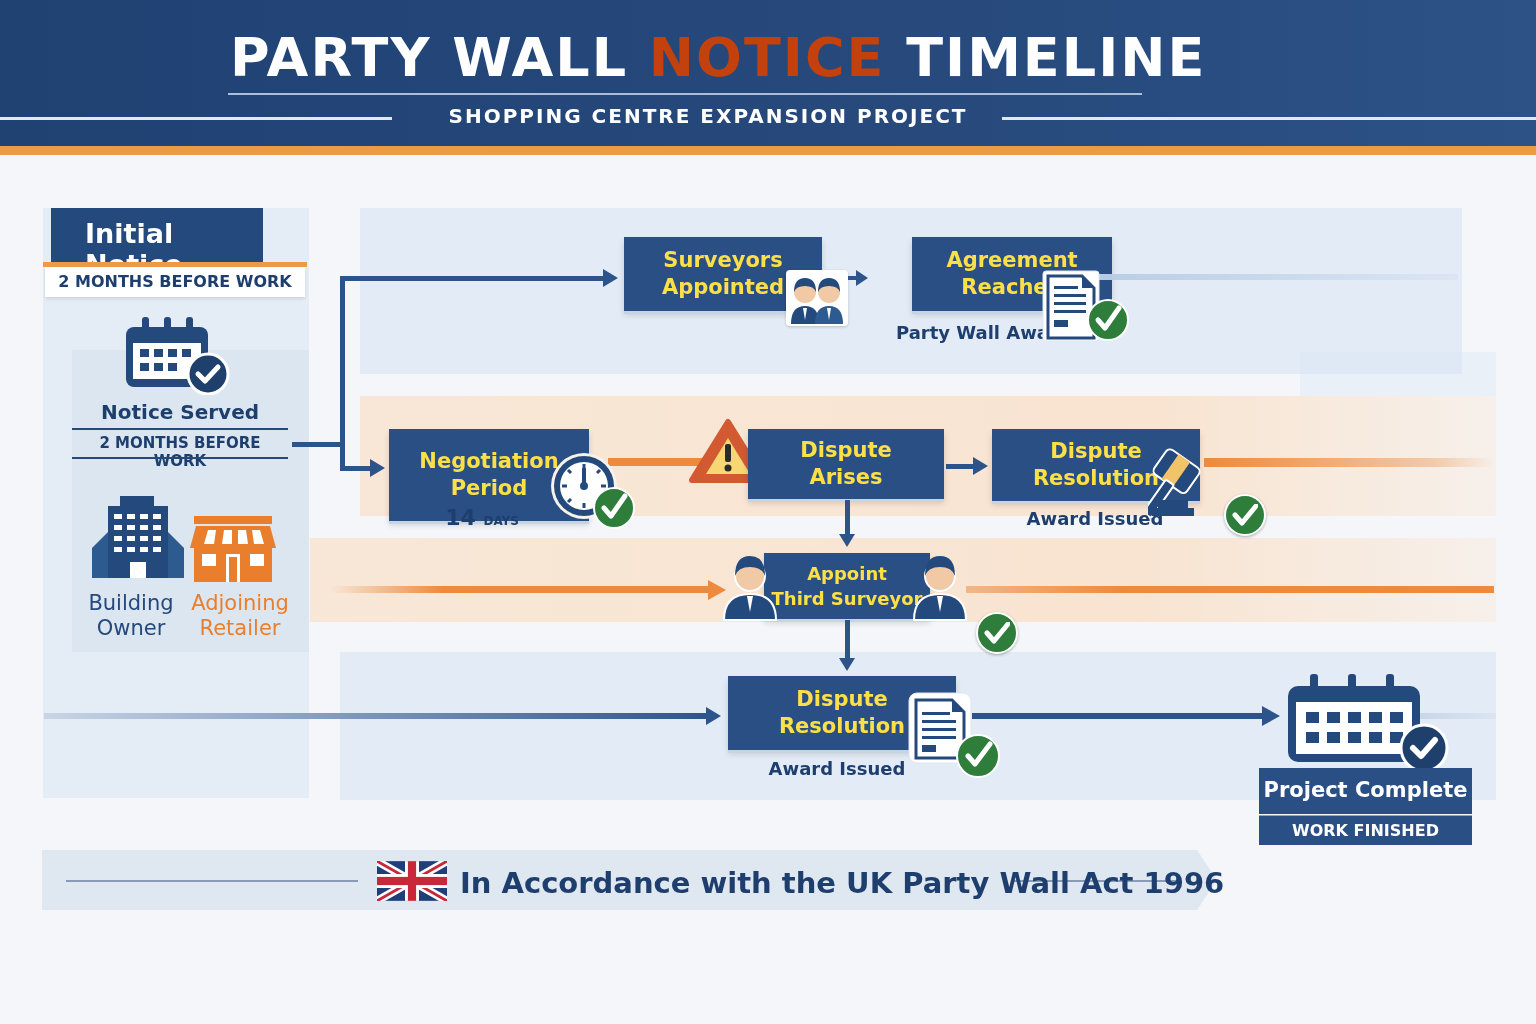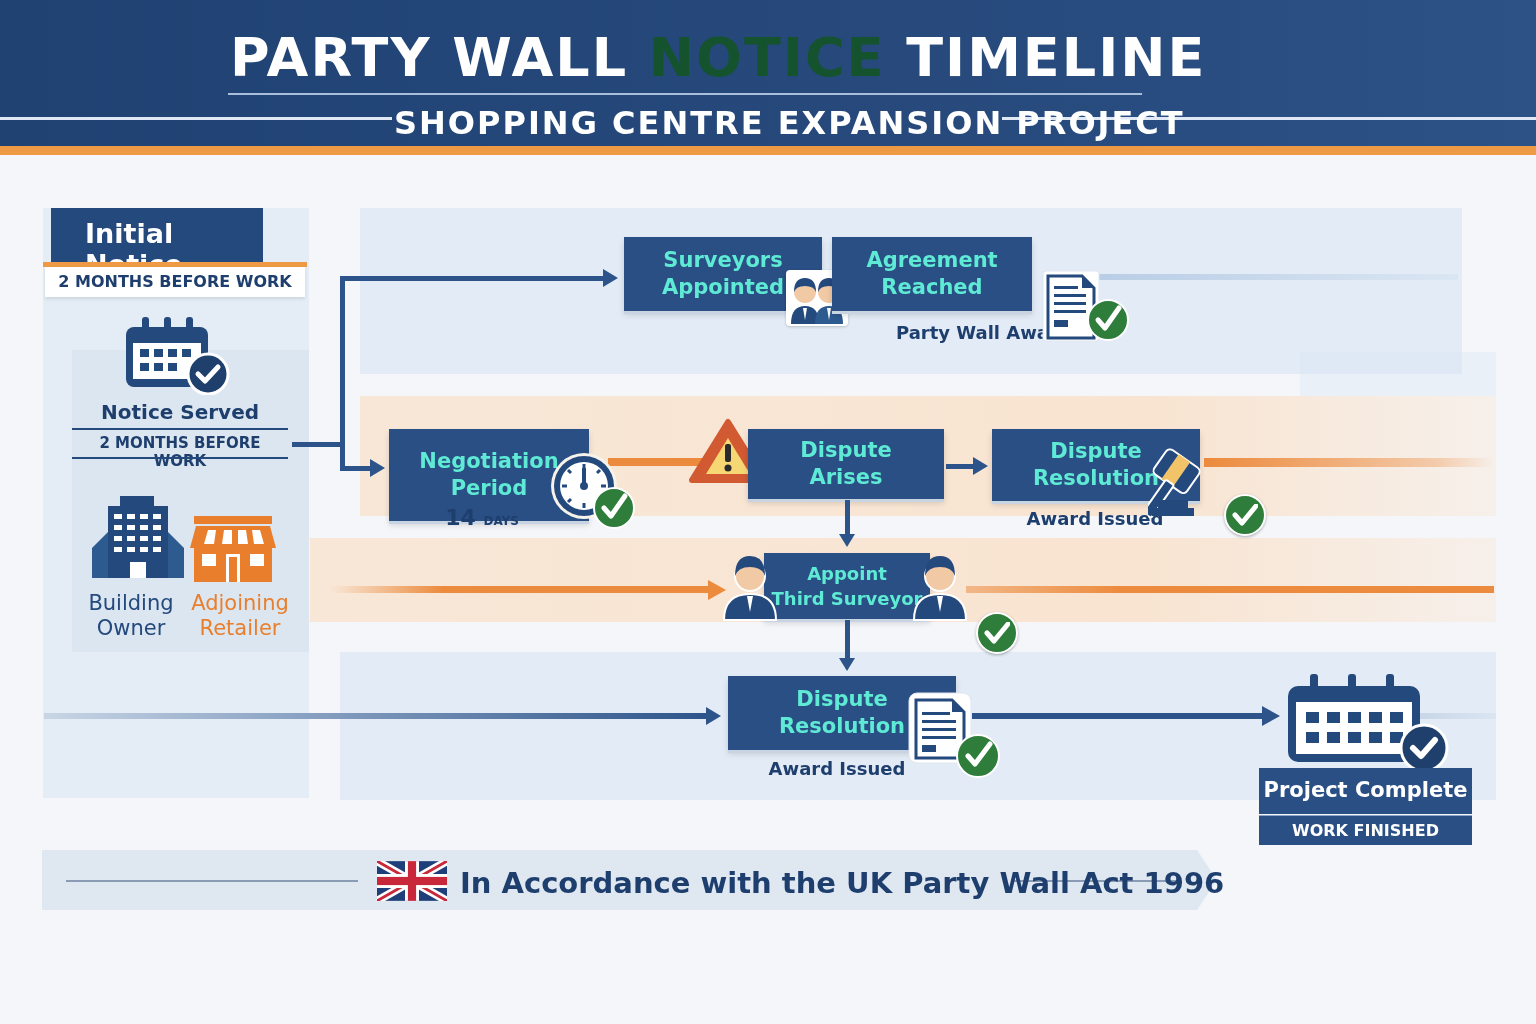--- a/index.html
+++ b/index.html
@@ -16,27 +16,27 @@
   .header {
     left: 0; top: 0; width: 1536px; height: 146px;
     background: linear-gradient(90deg, #1f4273 0%, #27497c 60%, #2c5286 100%);
   }
   .header-orange { left: 0; top: 146px; width: 1536px; height: 9px; background: #ee9a45; }
   .title {
     left: 230px; top: 26px; width: 910px; text-align: center;
     font-family: "DejaVu Sans", sans-serif; font-weight: bold; font-size: 54px;
     letter-spacing: 2px; color: #ffffff; white-space: nowrap;
   }
-  .title .accent { color: #14532d; }
+  .title .accent { color: #c2410c; }
   .title-rule { left: 228px; top: 93px; width: 914px; height: 2px; background: #a9bedb; }
   .sub-rule-l { left: 0; top: 117px; width: 392px; height: 3px; background: #dfe8f4; }
   .sub-rule-r { left: 1002px; top: 117px; width: 534px; height: 3px; background: #dfe8f4; }
   .subtitle {
-    left: 394px; top: 104px; width: 600px; text-align: center;
-    font-weight: bold; font-size: 32px; letter-spacing: 2px; color: #ffffff; white-space: nowrap;
+    left: 408px; top: 104px; width: 600px; text-align: center;
+    font-weight: bold; font-size: 20px; letter-spacing: 2px; color: #ffffff; white-space: nowrap;
   }
 
   
   .band-blue { background: rgba(214, 228, 242, 0.55); }
   .band-orange { background: linear-gradient(90deg, rgba(250,225,200,0.7), rgba(250,222,195,0.75) 70%, rgba(250,230,210,0.4)); }
 
   
   .left-panel { left: 43px; top: 208px; width: 266px; height: 590px; background: #e4ecf5; }
   .left-inner { left: 72px; top: 350px; width: 237px; height: 302px; background: #dbe6f1; }
   .initial-head {
@@ -52,21 +52,21 @@
   .notice-served { left: 72px; top: 400px; width: 216px; text-align: center; font-weight: bold; font-size: 20px; color: #1e3f6e; }
   .ns-rule1 { left: 72px; top: 428px; width: 216px; height: 2px; background: #24497d; }
   .ns-sub { left: 72px; top: 434px; width: 216px; text-align: center; font-weight: bold; font-size: 15px; color: #1e3f6e; }
   .ns-rule2 { left: 72px; top: 457px; width: 216px; height: 2px; background: #24497d; }
   .party-label { font-weight: normal; font-size: 21px; text-align: center; line-height: 25px; }
   .bo-label { left: 78px; top: 591px; width: 106px; color: #24497d; }
   .ar-label { left: 186px; top: 591px; width: 108px; color: #e97f2d; }
 
   
   .pbox {
-    background: #2a4f84; color: #5eead4; font-weight: bold; text-align: center;
+    background: #2a4f84; color: #fde047; font-weight: bold; text-align: center;
     font-size: 21px; line-height: 27px; box-shadow: 0 3px 0 #c9d4e3, 0 4px 6px rgba(0,0,0,0.15);
     display: flex; align-items: center; justify-content: center; flex-direction: column;
   }
   .caption { font-weight: bold; font-size: 18px; color: #1e3f6e; text-align: center; white-space: nowrap; }
 
   
   .line-blue { background: #2d548a; }
   .line-orange { background: #ec8a3d; }
   .arrow-r { width: 0; height: 0; border-top: 9px solid transparent; border-bottom: 9px solid transparent; border-left: 15px solid #2d548a; }
   .arrow-r.orange { border-left-color: #ec8a3d; }
@@ -213,21 +213,21 @@
       <path d="M17 38 l2 12 l2 -12z" fill="#fff"></path>
       <path d="M29 54 q0 -18 14 -18 q14 0 14 18z" fill="#2d5a8f"></path>
       <circle cx="43" cy="22" r="11" fill="#f2c9a5"></circle>
       <path d="M32 22 q0 -14 11 -14 q11 0 11 14 q-2 -6 -11 -6 q-9 0 -11 6z" fill="#24497d"></path>
       <path d="M41 38 l2 12 l2 -12z" fill="#fff"></path>
     </g>
   </svg>
 </div>
 <div class="abs line-blue" style="left:848px;top:276px;width:8px;height:4px;"></div>
 <div class="abs arrow-r" style="left:856px;top:270px;border-top-width:8px;border-bottom-width:8px;border-left-width:12px;"></div>
-<div class="abs pbox" style="left:832px;top:237px;width:200px;height:74px;">
+<div class="abs pbox" style="left:912px;top:237px;width:200px;height:74px;">
   <div>Agreement</div>
     <div>Reached</div>
 </div>
 <div class="abs" style="left:1098px;top:274px;width:360px;height:6px;background:linear-gradient(90deg,#b9cde6,rgba(185,205,230,0.2));"></div>
 <div class="abs caption" style="left:896px;top:322px;width:150px;">Party Wall Award</div>
 <div class="abs" style="left:1042px;top:270px;width:90px;height:76px;">
   <svg width="90" height="76" viewBox="0 0 90 76">
     <rect x="1" y="1" width="56" height="70" rx="3" fill="#fff" stroke="#dfe5ee"></rect>
     <path d="M6 6 h34 l12 12 v50 h-46z" fill="#fff" stroke="#24497d" stroke-width="3"></path>
     <path d="M40 6 v12 h12" fill="#24497d"></path>

